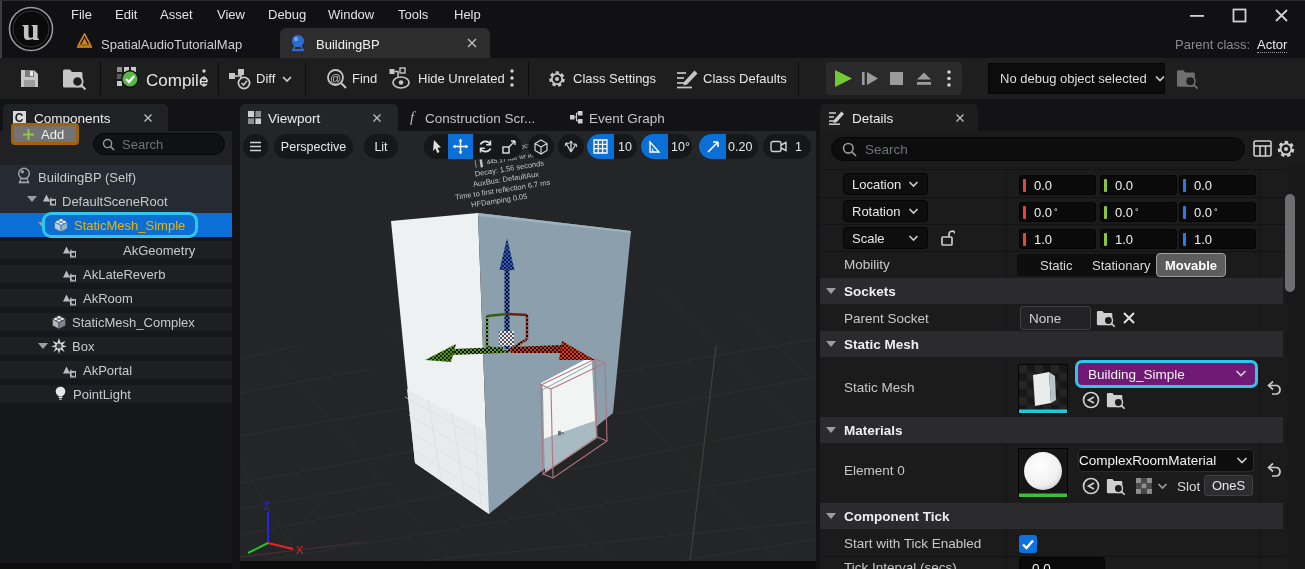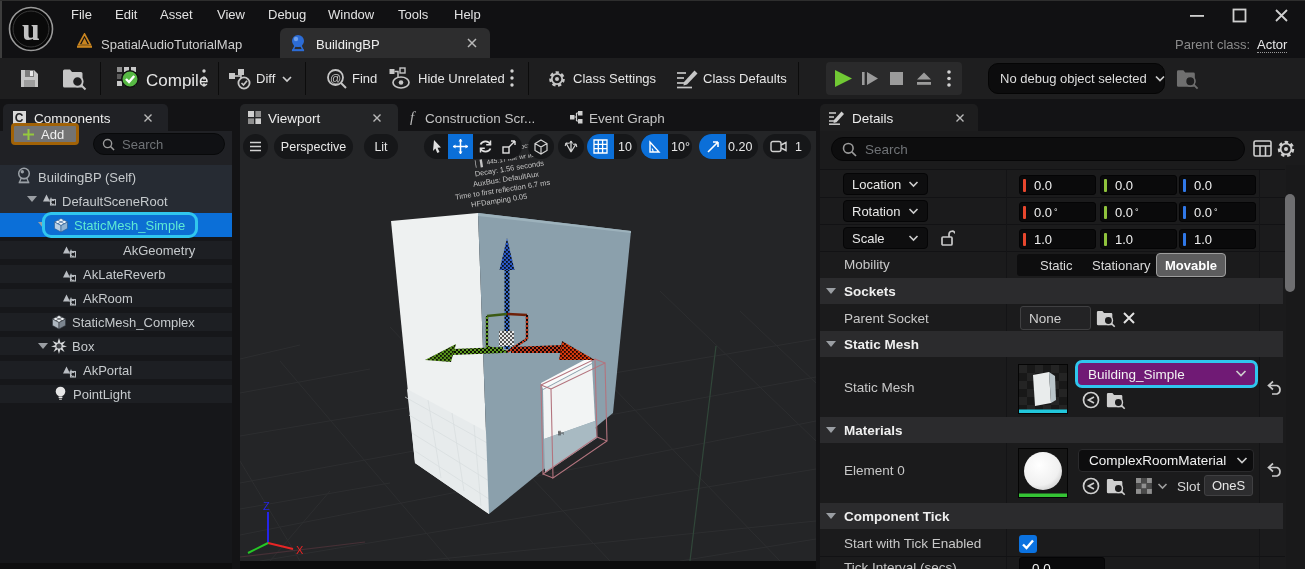--- a/index.html
+++ b/index.html
@@ -158,21 +158,21 @@
     <rect x="30" y="5" width="2.6" height="13" fill="#9b9b9b"></rect>
     <path d="M35 5 L46 11.5 L35 18 Z" fill="#9b9b9b"></path>
     <rect x="58" y="5" width="13" height="13" fill="#9b9b9b"></rect>
     <path d="M85 12.5 L92 5.5 L99 12.5 Z" fill="#9b9b9b"></path>
     <rect x="85" y="15" width="14" height="2.8" fill="#9b9b9b"></rect>
     <circle cx="117" cy="5" r="1.8" fill="#d2d2d2"></circle>
       <circle cx="117" cy="11.5" r="1.8" fill="#d2d2d2"></circle>
       <circle cx="117" cy="18" r="1.8" fill="#d2d2d2"></circle>
   </svg>
 
-  <div class="abs row" style="left:988px;top:63px;width:177px;height:31px;background:#0c0c0d;border:1px solid #050505;border-radius:10px;padding-left:11px;font-size:13px;color:#dedede;white-space:nowrap;">No debug object selected
+  <div class="abs row" style="left:988px;top:63px;width:177px;height:31px;background:#0c0c0d;border:1px solid #050505;border-radius:1px;padding-left:11px;font-size:13px;color:#dedede;white-space:nowrap;">No debug object selected
     <svg style="margin-left:7px;flex:none;" width="12" height="8" viewBox="0 0 12 8">
         <path d="M2 1.5 L6 5.5 L10 1.5" fill="none" stroke="#cdcdcd" stroke-width="1.7"></path>
       </svg>
   </div>
   <svg class="abs" style="left:1176px;top:68px;" width="23" height="22" viewBox="0 0 25 24">
     <path d="M1 4 Q1 2.5 2.5 2.5 H8 L10 5 H19 Q20.5 5 20.5 6.5 V19 Q20.5 20.5 19 20.5 H2.5 Q1 20.5 1 19 Z" fill="#6f6f6f"></path>
     <circle cx="15.5" cy="14.5" r="5.2" fill="#1e1e1f" stroke="#6f6f6f" stroke-width="1.8"></circle>
     <line x1="19.5" y1="18.5" x2="23.5" y2="22.5" stroke="#6f6f6f" stroke-width="2"></line>
   </svg>
 </div>
@@ -257,21 +257,21 @@
     <svg class="abs" style="left:38px;top:222px;" width="10" height="6">
         <use href="#arrDown"></use>
       </svg>
     <div class="abs" style="left:42px;top:212px;width:156px;height:26px;border:3px solid #31c6ee;border-radius:9px;background:#0d6ed2;"></div>
     <svg class="abs" style="left:53px;top:217px;" width="16" height="16" viewBox="0 0 16 16">
       <path d="M8 1.5 L14.5 5 L8 8.5 L1.5 5 Z" fill="#f2f6fa" stroke="#2a5a8f" stroke-width="0.6"></path>
       <path d="M1.5 5 L8 8.5 V15 L1.5 11.5 Z" fill="#b9cfe4" stroke="#2a5a8f" stroke-width="0.6"></path>
       <path d="M14.5 5 L8 8.5 V15 L14.5 11.5 Z" fill="#8fb3d2" stroke="#2a5a8f" stroke-width="0.6"></path>
       <path d="M4.7 3.2 L11.2 6.7 M11.3 3.2 L4.8 6.7" stroke="#2a5a8f" stroke-width="0.7"></path>
     </svg>
-    <div class="abs" style="left:74px;top:218px;color:#5eead4;">StaticMesh_Simple</div>
+    <div class="abs" style="left:74px;top:218px;color:#eab308;">StaticMesh_Simple</div>
 
     <div class="abs" style="left:0;top:241px;width:232px;height:18px;background:#1d1f23;"></div>
     <svg class="abs" style="left:61px;top:242px;" width="15" height="16">
         <use href="#icoScene"></use>
       </svg>
     <div class="abs" style="left:83px;top:243px;margin-left:40px;">AkGeometry</div>
     <div class="abs" style="left:0;top:265px;width:232px;height:18px;background:#1d1f23;"></div>
     <svg class="abs" style="left:61px;top:266px;" width="15" height="16">
         <use href="#icoScene"></use>
       </svg>
@@ -688,21 +688,21 @@
             <radialGradient id="sph" cx="0.4" cy="0.35" r="0.75">
               <stop offset="0" stop-color="#ffffff"></stop>
               <stop offset="0.7" stop-color="#f0f0f0"></stop>
               <stop offset="1" stop-color="#c9c9c9"></stop>
             </radialGradient>
           </defs>
         <circle cx="24" cy="22" r="19" fill="url(#sph)"></circle>
         <rect x="0" y="44.5" width="48" height="3.5" fill="#35c435"></rect>
       </svg>
     </div>
-    <div class="abs row" style="left:1078px;top:449px;width:176px;height:23px;background:#0d0d0e;border:1px solid #2a2a2c;border-radius:4px;padding-left:10px;color:#f2f2f2;font-size:13.5px;text-align:center;">ComplexRoomMaterial</div>
+    <div class="abs row" style="left:1078px;top:449px;width:176px;height:23px;background:#0d0d0e;border:1px solid #2a2a2c;border-radius:4px;color:#f2f2f2;font-size:13.5px;text-align:center;">ComplexRoomMaterial</div>
     <svg class="abs" style="left:1236px;top:457px;" width="12" height="8" viewBox="0 0 12 8">
         <path d="M1.5 1 L6 5.5 L10.5 1" fill="none" stroke="#cdcdcd" stroke-width="1.7"></path>
       </svg>
     <svg class="abs" style="left:1082px;top:477px;" width="18" height="18" viewBox="0 0 18 18">
       <circle cx="9" cy="9" r="7.5" fill="none" stroke="#cfcfcf" stroke-width="1.7"></circle>
       <path d="M12 6 L6.5 9 L12 12" fill="none" stroke="#cfcfcf" stroke-width="1.7"></path>
     </svg>
     <svg class="abs" style="left:1106px;top:477px;" width="20" height="19" viewBox="0 0 25 24">
       <path d="M1 4 Q1 2.5 2.5 2.5 H8 L10 5 H19 Q20.5 5 20.5 6.5 V19 Q20.5 20.5 19 20.5 H2.5 Q1 20.5 1 19 Z" fill="#cfcfcf"></path>
       <circle cx="15.5" cy="14.5" r="5.2" fill="#1b1b1c" stroke="#cfcfcf" stroke-width="1.8"></circle>

